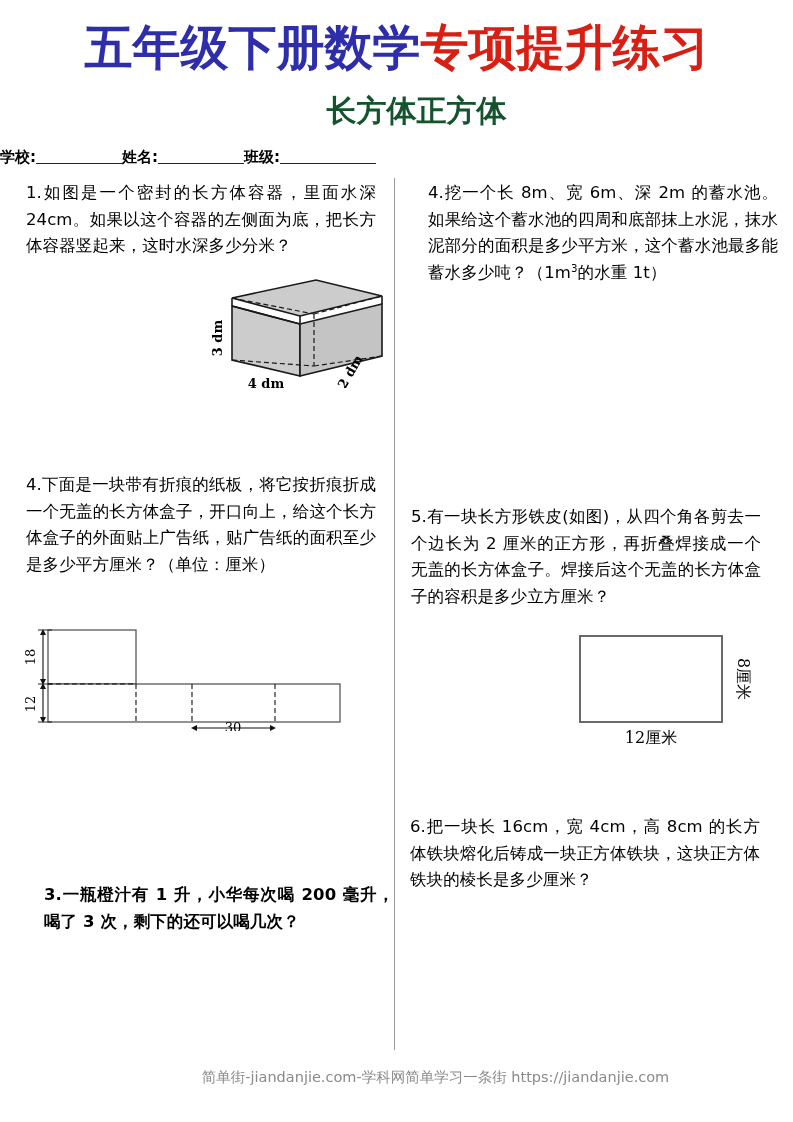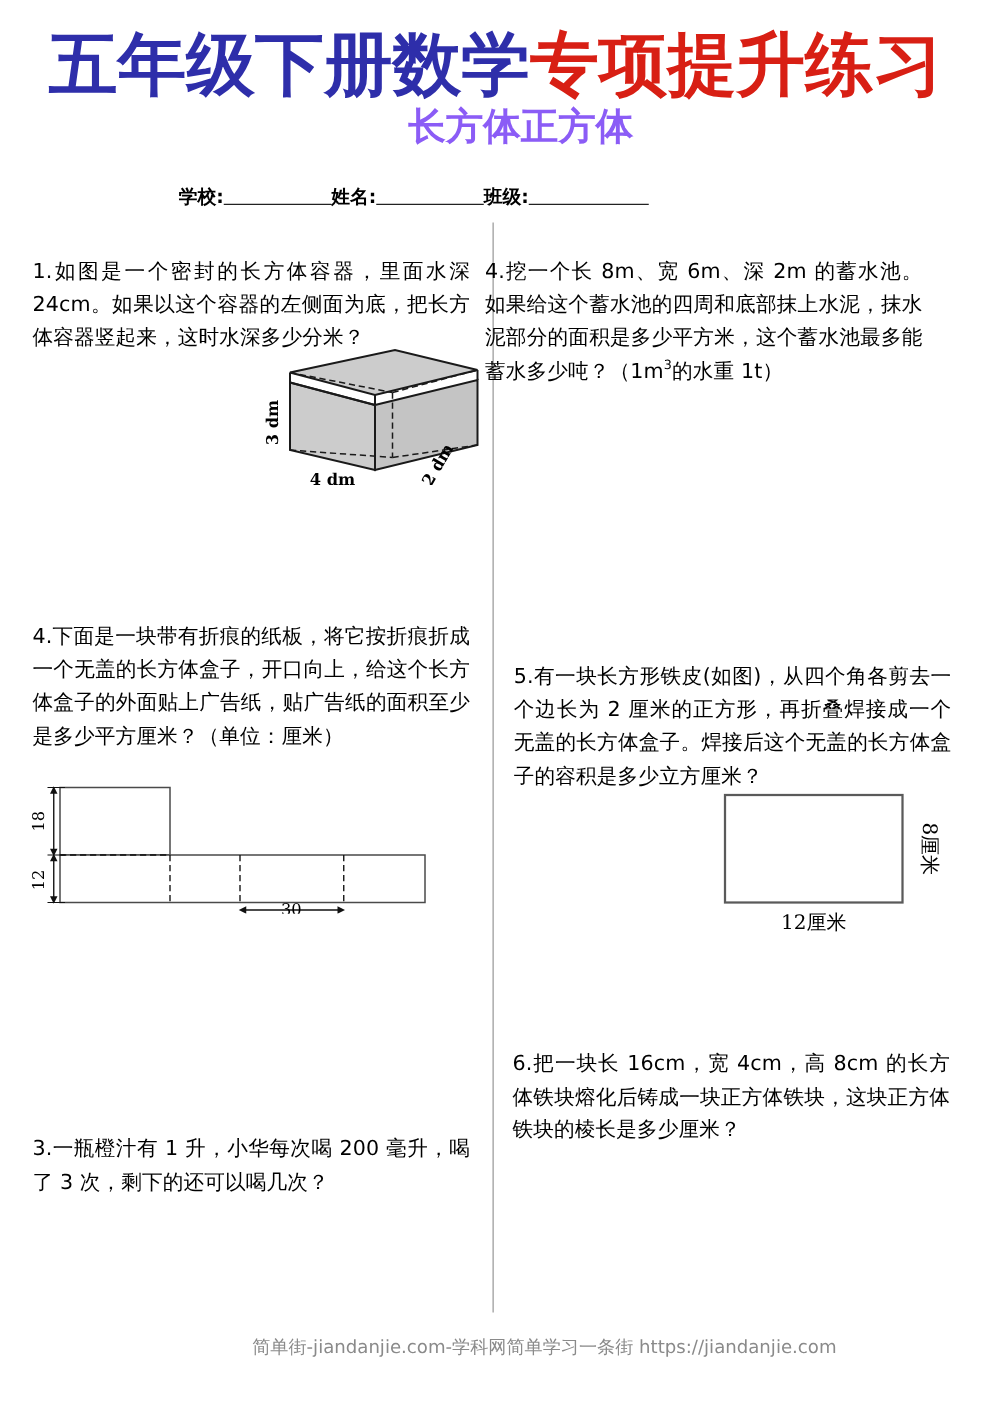--- a/index.html
+++ b/index.html
@@ -19,44 +19,43 @@
   
   .header {
     position: absolute;
     left: 0;
     top: 22px;
     width: 793px;
     text-align: center;
   }
   .title-line {
     font-family: "DejaVu Sans", "Liberation Sans", sans-serif;
-    font-size: 55px;
+    font-size: 48px;
     font-weight: bold;
     letter-spacing: 0px;
     line-height: 1.08;
     white-space: nowrap;
   }
   .title-blue { color: #2e2eaa; }
   .title-red  { color: #d81f14; }
   .subtitle {
-    color: #8b5cf6;
+    color: #14532d;
     font-size: 30px;
     font-weight: bold;
     line-height: 1.1;
-    margin-top: 4px;
+    margin-top: 20px;
     padding-left: 40px;
   }
 
   
   .info-line {
     position: absolute;
     left: 0;
     top: 148px;
     width: 662px;
-    text-align: center;
     font-size: 15px;
     font-weight: bold;
     font-family: "DejaVu Sans", "Liberation Sans", sans-serif;
     white-space: nowrap;
   }
   .info-field { display: inline-block; }
   .info-blank {
     display: inline-block;
     border-bottom: 1px solid #222;
     height: 14px;
@@ -75,21 +74,20 @@
     height: 872px;
     background: #9a9a9a;
   }
 
   .q {
     font-size: 16.5px;
     line-height: 1.62;
     text-align: justify;
     font-family: "DejaVu Sans", "Liberation Sans", sans-serif;
     letter-spacing: 0.1px;
-    margin-top: 24px;
   }
   .q sup { font-size: 0.62em; vertical-align: super; }
 
   
   .blk { position: absolute; width: 350px; }
 
   
   .fig-cuboid {
     position: relative;
     width: 200px;
@@ -199,25 +197,25 @@
       <text x="11" y="78" font-family="DejaVu Serif, Liberation Serif, serif" font-size="13" text-anchor="middle" transform="rotate(-90 11 78)">12</text>
 
       <line x1="170" y1="102" x2="249" y2="102" stroke="#111" stroke-width="1.1"></line>
       <polygon points="167,102 173,99 173,105" fill="#111"></polygon>
       <polygon points="252,102 246,99 246,105" fill="#111"></polygon>
       <text x="209" y="106" font-family="DejaVu Serif, Liberation Serif, serif" font-size="13" text-anchor="middle">30</text>
     </svg>
   </div>
 </div>
 
-<div class="blk" style="left:26px; top:882px;">
+<div class="blk" style="left:44px; top:882px;font-weight:bold;">
   <div class="q">3.一瓶橙汁有 1 升，小华每次喝 200 毫升，喝了 3 次，剩下的还可以喝几次？</div>
 </div>
 
-<div class="blk" style="left:388px; top:180px;">
+<div class="blk" style="left:428px; top:180px;">
   <div class="q"><span>4.挖一个长 8m、宽 6m、深 2m 的蓄水池。如果给这个蓄水池的四周和底部抹上水泥，抹水泥部分的面积是多少平方米，这个蓄水池最多能蓄水多少吨？（1m</span><sup>3</sup><span>的水重 1t）</span></div>
 </div>
 
 <div class="blk" style="left:411px; top:504px;">
   <div class="q">5.有一块长方形铁皮(如图)，从四个角各剪去一个边长为 2 厘米的正方形，再折叠焊接成一个无盖的长方体盒子。焊接后这个无盖的长方体盒子的容积是多少立方厘米？</div>
 </div>
 
 <div class="blk" style="left:572px; top:626px; width:210px;">
   <div class="fig-rect">
     <svg width="210" height="128" viewBox="0 0 210 128">

